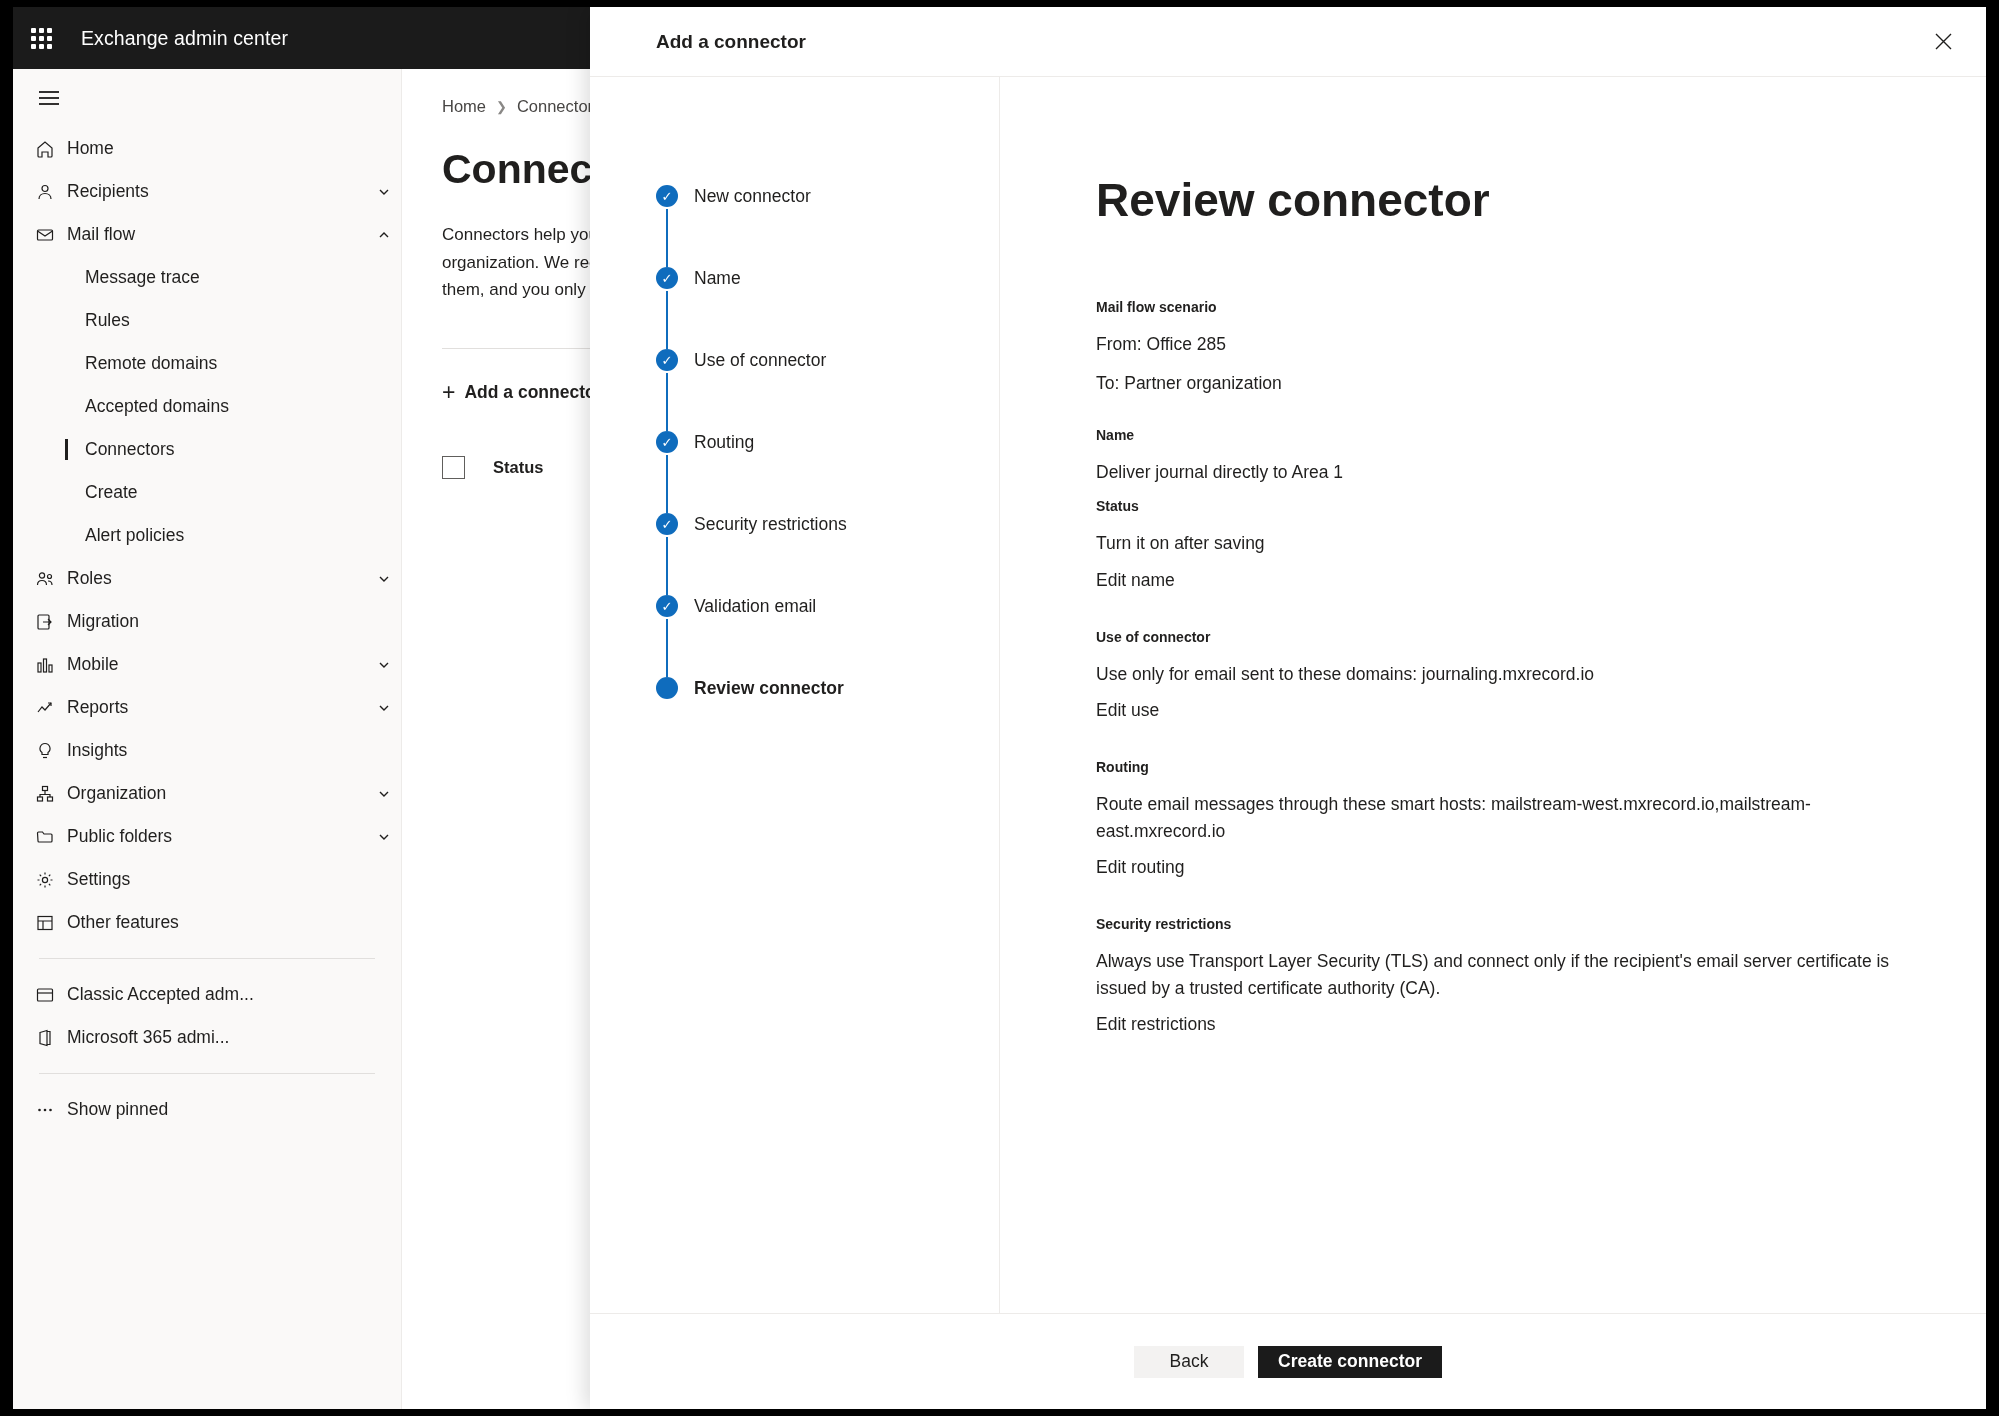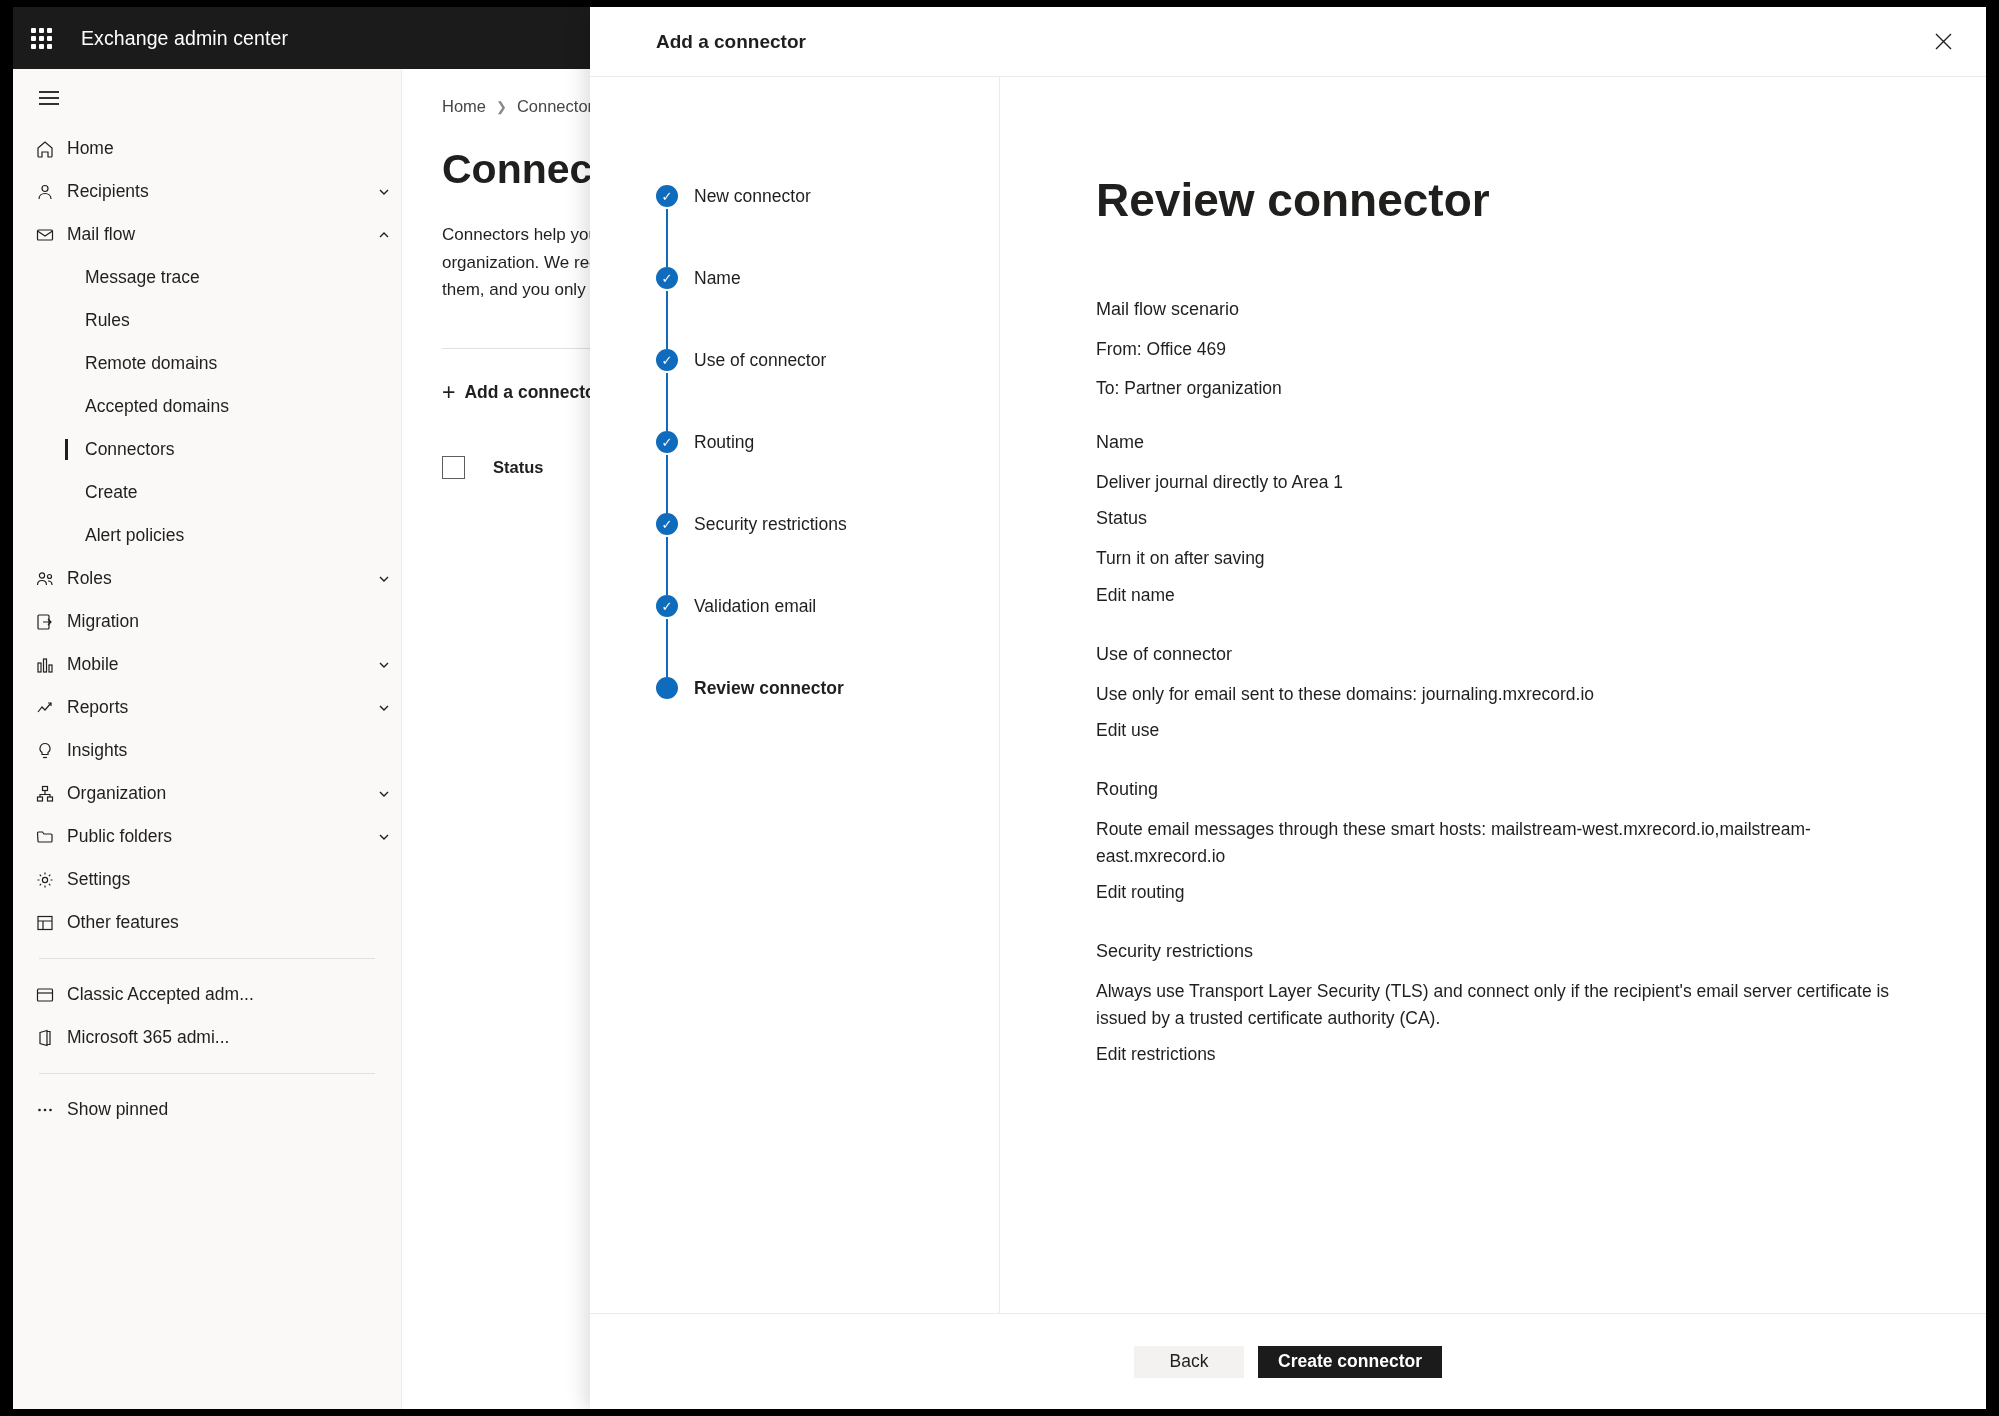--- a/index.html
+++ b/index.html
@@ -184,21 +184,21 @@
   }
   .step.current .st-label { font-weight: 700; }
 
   .content {
     flex: 1; padding: 96px 78px 40px 96px; overflow: hidden;
   }
   .content h1 {
     font-size: 46px; font-weight: 700; color: #201f1e; margin: 0 0 72px 0;
   }
   .sec-h {
-    font-size: 18px; font-weight: 400; color: #201f1e; margin: 0 0 16px 0;
+    font-size: 14px; font-weight: 700; color: #201f1e; margin: 0 0 16px 0;
   }
   .sec-t {
     font-size: 17.5px; color: #201f1e; margin: 0 0 12px 0; line-height: 1.55;
   }
   .sec-link {
     font-size: 17.5px; color: #201f1e; margin: 0 0 38px 0; cursor: pointer;
   }
   .sec-gap { height: 18px; }
 
   .panel-foot {
@@ -534,21 +534,21 @@
             <span class="st-label">Review connector</span>
           </div>
         </div>
       </div>
 
       <div class="content">
         <h1>Review connector</h1>
 
         <div>
           <div class="sec-h">Mail flow scenario</div>
-          <div class="sec-t">From: Office 469</div>
+          <div class="sec-t">From: Office 285</div>
           <div class="sec-t">To: Partner organization</div>
         </div>
         <div class="sec-gap"></div>
 
         <div>
           <div class="sec-h">Name</div>
           <div class="sec-t">Deliver journal directly to Area 1</div>
         </div>
 
         <div>

